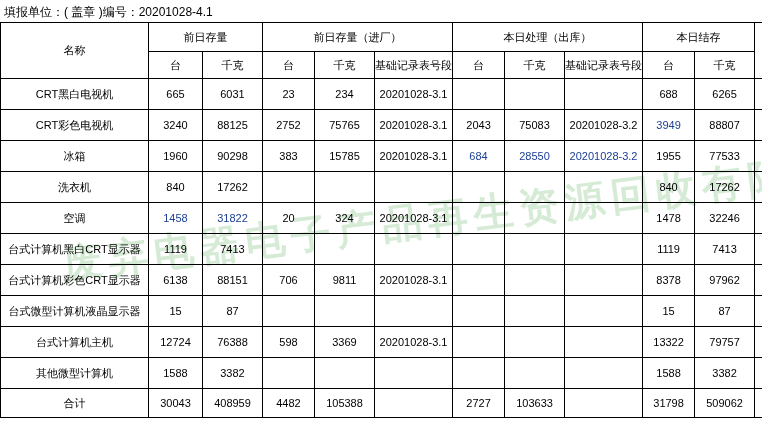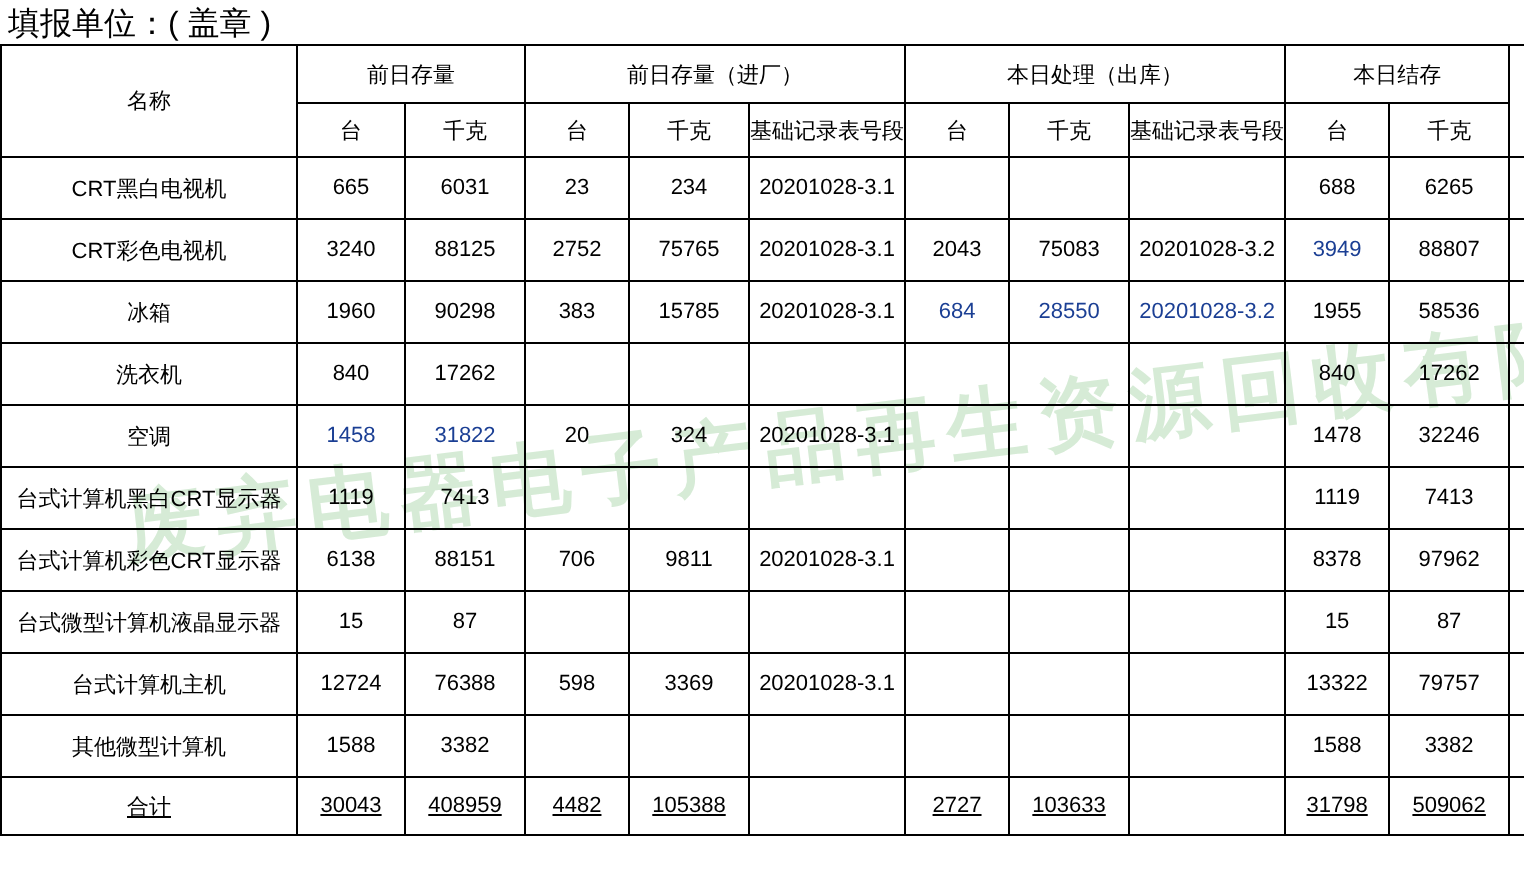--- a/index.html
+++ b/index.html
@@ -39,21 +39,21 @@
     font-family: "DejaVu Sans", sans-serif;
   }
   .header-row {
     position: relative;
     z-index: 2;
     display: flex;
     align-items: center;
     height: 22px;
     padding: 2px 4px 0 4px;
     box-sizing: border-box;
-    font-size: 16px;
+    font-size: 12px;
   }
   .header-left { flex: 0 0 auto; }
   .header-center { flex: 1 1 auto; text-align: center; }
   .header-right { flex: 0 0 auto; padding-right: 4px; }
 
   table.grid {
     position: relative;
     z-index: 1;
     border-collapse: collapse;
     table-layout: fixed;
@@ -72,35 +72,36 @@
   td.name {
     background: #ffffff;
     font-size: 11px;
     margin-left: 42px;
   }
   td.nm-small { font-size: 10px; }
   td.nm-xsmall { font-size: 9.5px; }
   .hrow1 td { height: 28px; }
   .hrow2 td { height: 26px; }
   tr.datarow td { height: 30px; }
-  tr.totalrow td { height: 28px; text-decoration: underline; }
+  tr.totalrow td { height: 28px; }
   td.cellnum { font-size: 11px; }
   td.basenum { font-size: 9.5px; }
   .blue { color: #1b3f94; }
   .nm-hl { background: #fdf0d5; }
 </style>
 </head>
 <body>
 
 <div id="sheet">
 
   <div class="watermark">废弃电器电子产品再生资源回收有限公司</div>
 
   <div class="header-row">
     <div class="header-left">填报单位：( 盖章 )</div>
+    <div class="header-right">编号：20201028-4.1</div>
   </div>
 
   <table class="grid">
     <colgroup>
       <col style="width:148px">
       <col style="width:54px">
       <col style="width:60px">
       <col style="width:52px">
       <col style="width:60px">
       <col style="width:78px">
@@ -167,21 +168,21 @@
         <td class="name">冰箱</td>
         <td class="cellnum">1960</td>
         <td class="cellnum">90298</td>
         <td class="cellnum">383</td>
         <td class="cellnum">15785</td>
         <td class="basenum">20201028-3.1</td>
         <td class="cellnum blue">684</td>
         <td class="cellnum blue">28550</td>
         <td class="basenum blue">20201028-3.2</td>
         <td class="cellnum">1955</td>
-        <td class="cellnum">58536</td>
+        <td class="cellnum">77533</td>
         <td></td>
       </tr>
 
       <tr class="datarow">
         <td class="name">洗衣机</td>
         <td class="cellnum">840</td>
         <td class="cellnum">17262</td>
         <td class="cellnum"></td>
         <td class="cellnum"></td>
         <td class="basenum"></td>

